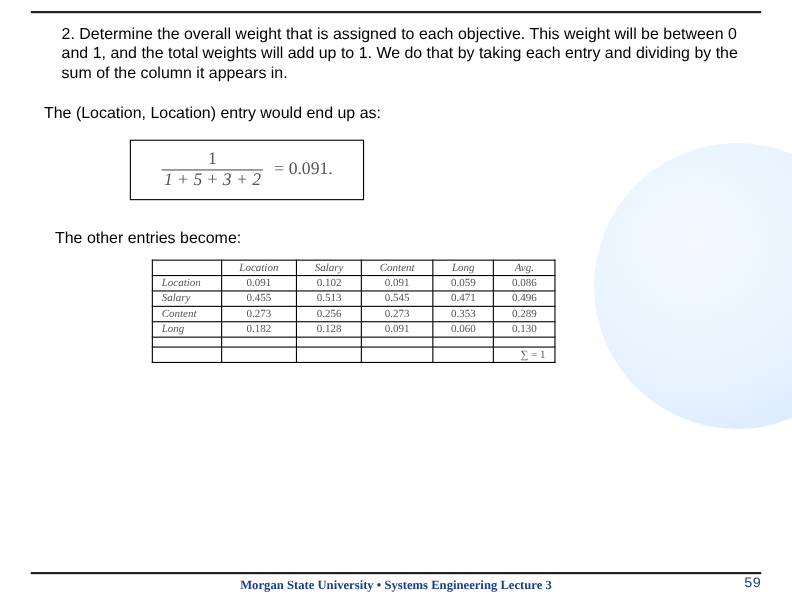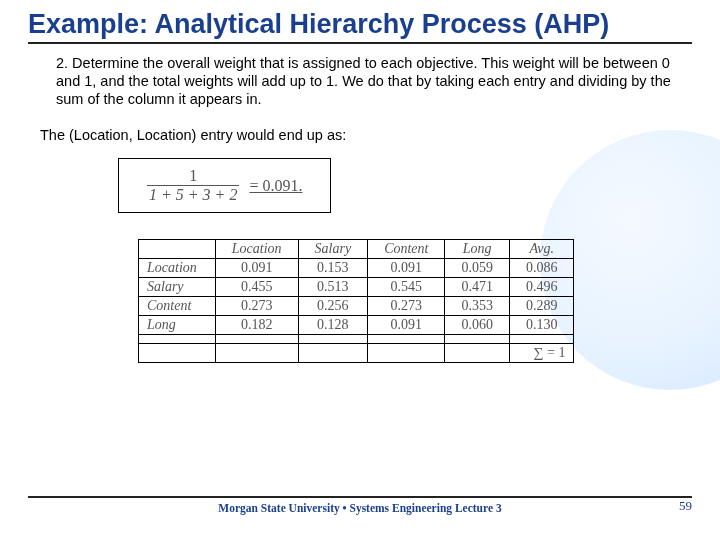--- a/index.html
+++ b/index.html
@@ -63,28 +63,28 @@
     color: #555;
   }
   .frac {
     display: inline-block;
     vertical-align: middle;
     text-align: center;
     margin-right: 6px;
   }
   .frac .num { display: block; border-bottom: 1px solid #555; padding: 0 2px; }
   .frac .den { display: block; padding: 0 2px; font-style: italic; }
-  .eq-rhs { vertical-align: middle; text-decoration: underline; }
+  .eq-rhs { vertical-align: middle; }
   .table-wrap {
     margin-left: 110px;
   }
   table.data {
     border-collapse: collapse;
     font-family: "Times New Roman", serif;
-    font-size: 14px;
+    font-size: 10px;
     color: #555;
   }
   table.data td, table.data th {
     border: 1px solid #000;
     padding: 1px 16px;
     text-align: center;
     font-weight: normal;
   }
   table.data .rowhead {
     font-style: italic;
@@ -105,79 +105,79 @@
   }
   .footer-rule {
     border: none;
     border-top: 2px solid #222;
     margin: 14px 0 4px 0;
   }
   .footer {
     position: absolute;
     left: 28px;
     right: 28px;
-    bottom: 26px;
+    bottom: 2px;
   }
   .footer-text {
     text-align: center;
     font-family: Georgia, "Times New Roman", serif;
     font-size: 11.5px;
     font-weight: bold;
     color: #1a3f8f;
   }
   .page-num {
     position: absolute;
     right: 0;
     bottom: 0;
-    font-family: Liberation Serif, serif;
+    font-family: Liberation Mono, monospace;
     font-size: 13px;
     color: #1a3f8f;
   }
   .spacer-row td { border-left:1px solid #000; border-right:1px solid #000; border-top:none; border-bottom:1px solid #000; height:6px; padding:0;}
 </style>
 </head>
 <body>
 
 <div class="bg-globe"></div>
 
 <div class="slide">
 
-  <h1 class="title">Example: Analytical Hierarchy Process (AHP)</h1>
   <hr class="title-rule">
 
   <div class="body-text p1">2. Determine the overall weight that is assigned to each objective. This weight will be between 0 and 1, and the total weights will add up to 1. We do that by taking each entry and dividing by the sum of the column it appears in.</div>
 
   <div class="body-text p2">The (Location, Location) entry would end up as:</div>
 
   <div class="formula-box">
     <span class="frac">
       <span class="num">1</span>
       <span class="den">1 + 5 + 3 + 2</span>
     </span>
     <span class="eq-rhs">= 0.091.</span>
   </div>
 
+  <div class="body-text p3">The other entries become:</div>
 
   <div class="table-wrap">
     <table class="data">
       <thead>
         <tr>
           <td class="corner"></td>
           <td>Location</td>
           <td>Salary</td>
           <td>Content</td>
           <td>Long</td>
           <td>Avg.</td>
         </tr>
       </thead>
       <tbody>
         <tr>
           <td class="rowhead">Location</td>
           <td>0.091</td>
-          <td>0.153</td>
+          <td>0.102</td>
           <td>0.091</td>
           <td>0.059</td>
           <td>0.086</td>
         </tr>
         <tr>
           <td class="rowhead">Salary</td>
           <td>0.455</td>
           <td>0.513</td>
           <td>0.545</td>
           <td>0.471</td>

